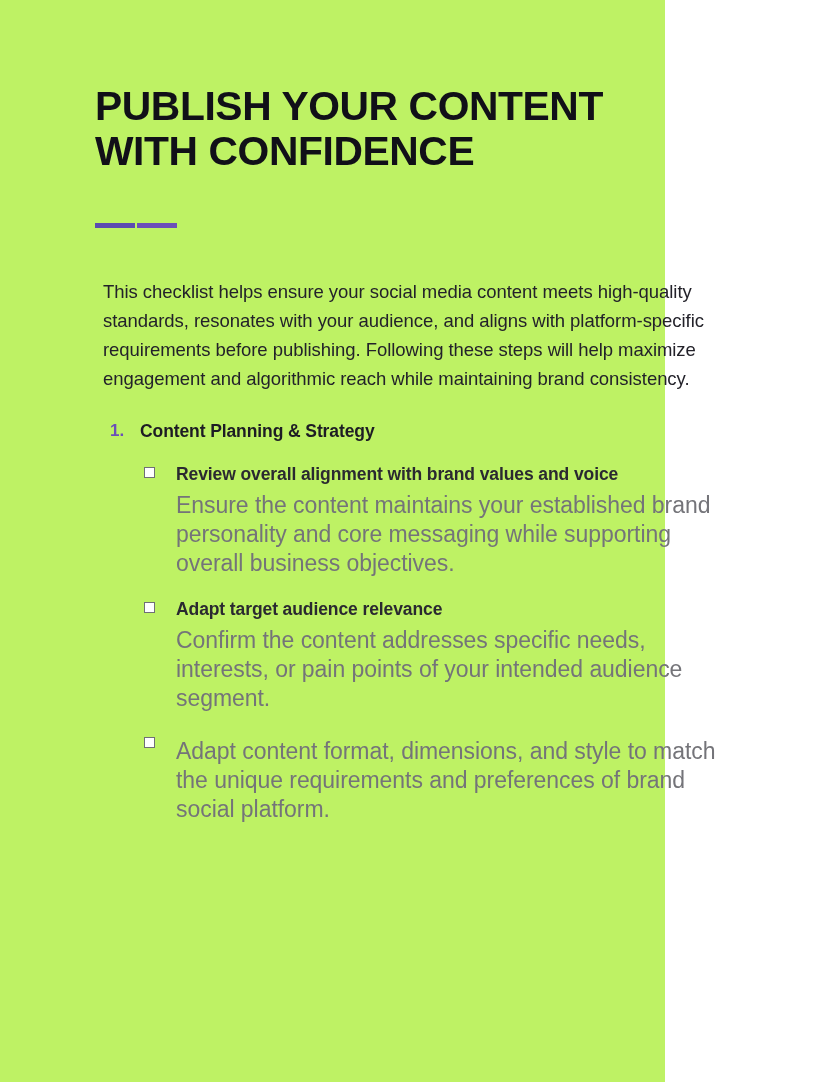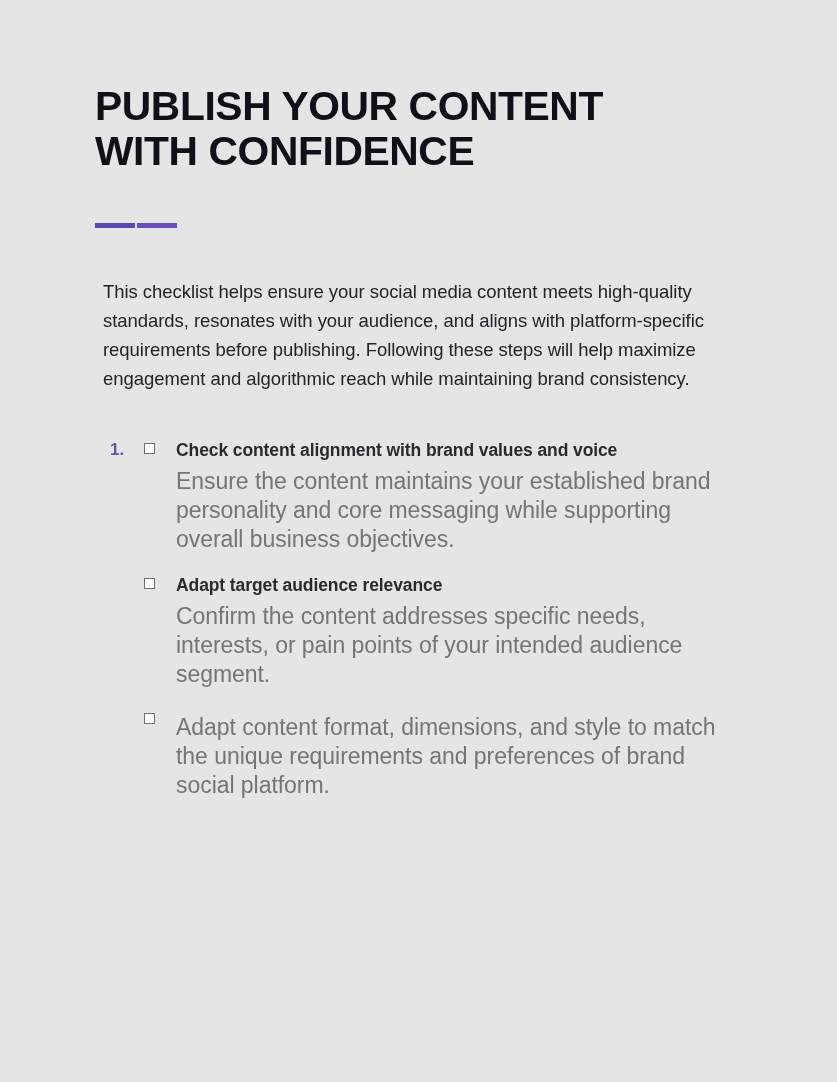--- a/index.html
+++ b/index.html
@@ -10,23 +10,23 @@
   body {
     width: 837px;
     height: 1082px;
     font-family: "Liberation Sans", sans-serif;
     -webkit-font-smoothing: antialiased;
     overflow: hidden;
   }
 
   .page {
     position: relative;
-    width: 837px;
+    width: 665px;
     height: 1082px;
-    background: #e5e5e5;
+    background: #bef264;
     box-sizing: border-box;
   }
 
   .content {
     position: absolute;
     left: 95px;
     top: 0;
     width: 648px;
   }
 
@@ -167,26 +167,27 @@
       <span class="seg-a"></span>
       <span class="seg-b"></span>
     </div>
 
     <p class="intro">This checklist helps ensure your social media content meets high-quality standards, resonates with your audience, and aligns with platform-specific requirements before publishing. Following these steps will help maximize engagement and algorithmic reach while maintaining brand consistency.</p>
 
 
     <ol class="num-list">
       <li class="num-item">
         <span class="num-marker">1.</span>
+        <h3 class="num-title">Content Planning &amp; Strategy</h3>
 
         <ul class="check-list">
 
           <li class="check-item">
             <span class="checkbox"></span>
-            <p class="check-title">Check content alignment with brand values and voice</p>
+            <p class="check-title">Review overall alignment with brand values and voice</p>
             <p class="check-desc">Ensure the content maintains your established brand personality and core messaging while supporting overall business objectives.</p>
           </li>
 
           <li class="check-item">
             <span class="checkbox"></span>
             <p class="check-title">Adapt target audience relevance</p>
             <p class="check-desc">Confirm the content addresses specific needs, interests, or pain points of your intended audience segment.</p>
           </li>
 
           <li class="check-item">

